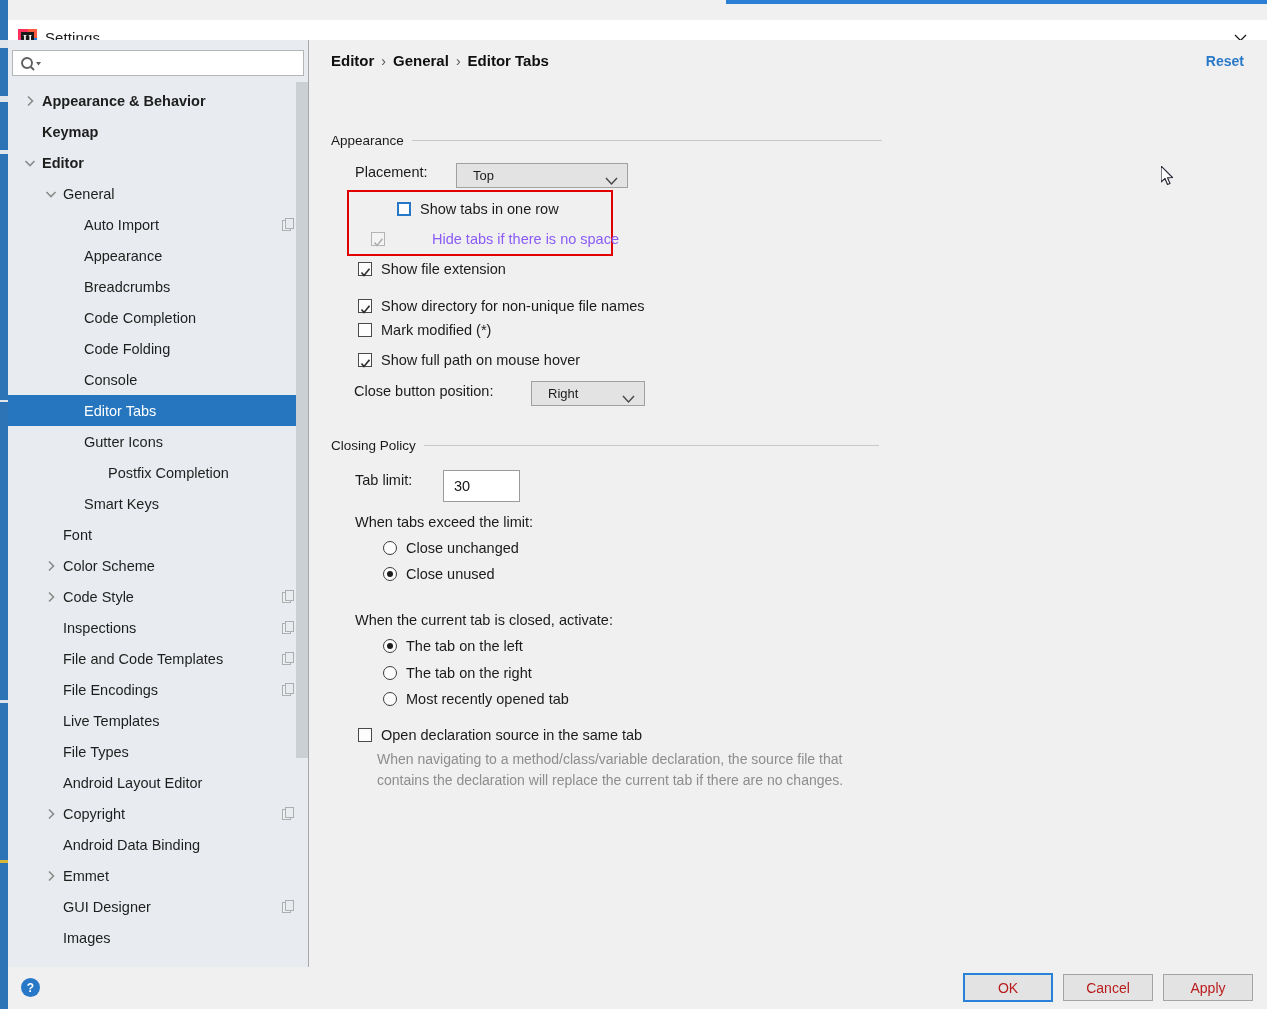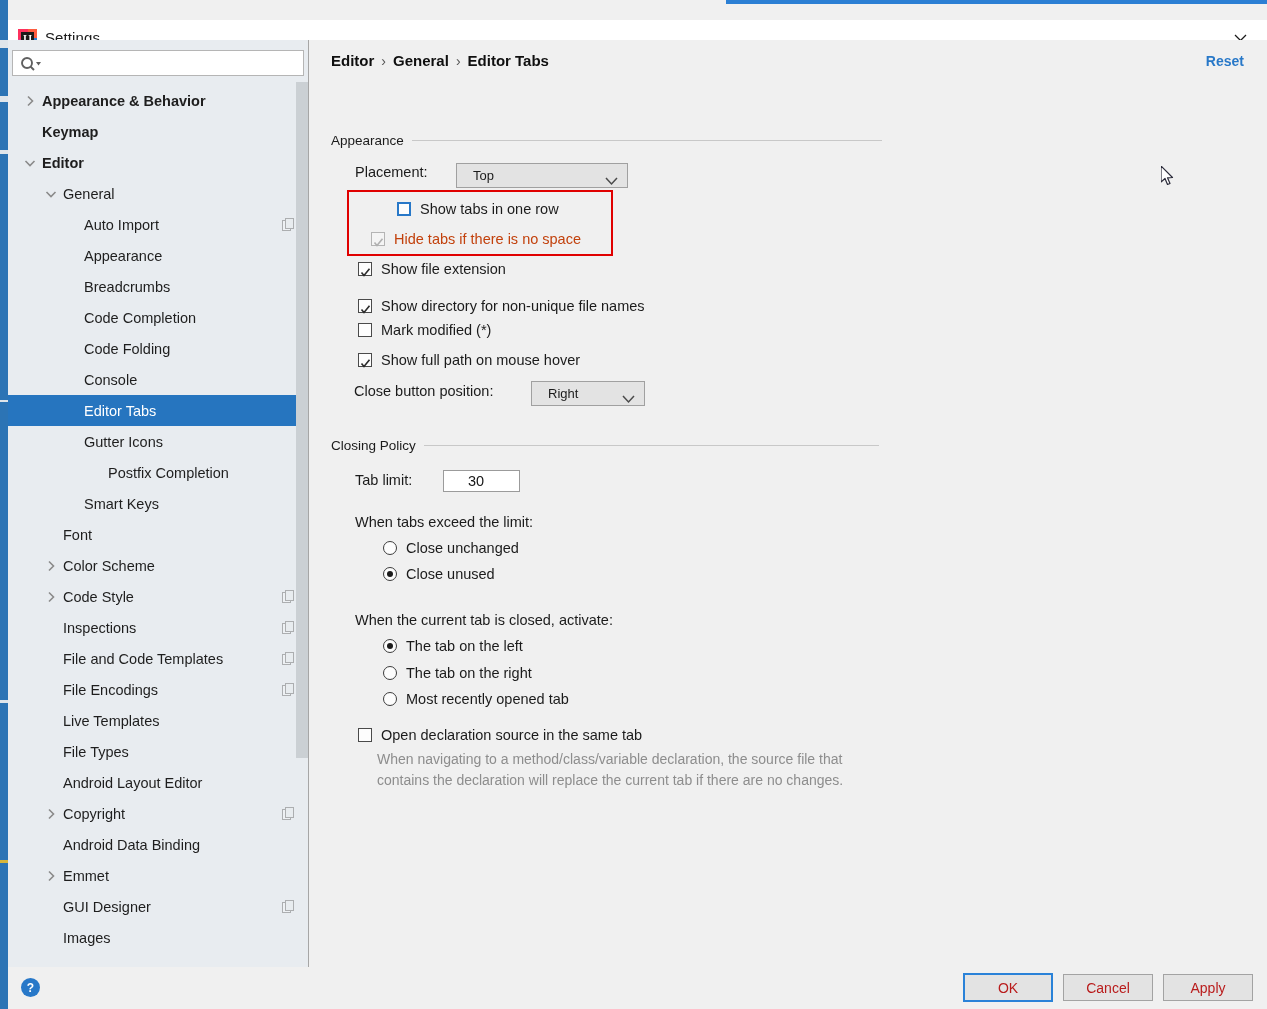--- a/index.html
+++ b/index.html
@@ -168,21 +168,21 @@
     font-size: 13.5px; color: #1b1b1b;
     white-space: nowrap;
   }
   .group-line {
     height: 1px; background: #c8c8c8;
     margin-left: 8px;
   }
 
   .row { position: absolute; display: flex; align-items: center; }
   .lbl { font-size: 14.5px; color: #1b1b1b; white-space: nowrap; }
-  .lbl.dim { color: #c2410c; }
+  .lbl.dim { color: #8b5cf6; margin-left: 38px; }
 
   
   .combo {
     position: relative;
     background: #e3e3e3;
     border: 1px solid #a0a0a0;
     box-sizing: border-box;
     height: 25px;
     display: flex; align-items: center;
     cursor: pointer;
@@ -226,23 +226,23 @@
     position: absolute; left: 3px; top: 3px;
     width: 6px; height: 6px; border-radius: 50%;
     background: #1c1c1c;
   }
 
   
   .tfield {
     background: #ffffff;
     border: 1px solid #9b9b9b;
     box-sizing: border-box;
-    height: 22px;
+    height: 32px;
     display: flex; align-items: center;
-    padding-left: 24px;
+    padding-left: 10px;
     font-size: 14.5px; color: #151515;
     cursor: text;
   }
 
   .hint {
     position: absolute;
     font-size: 14px; color: #8d8d8d;
     line-height: 20.5px;
     width: 510px;
   }

